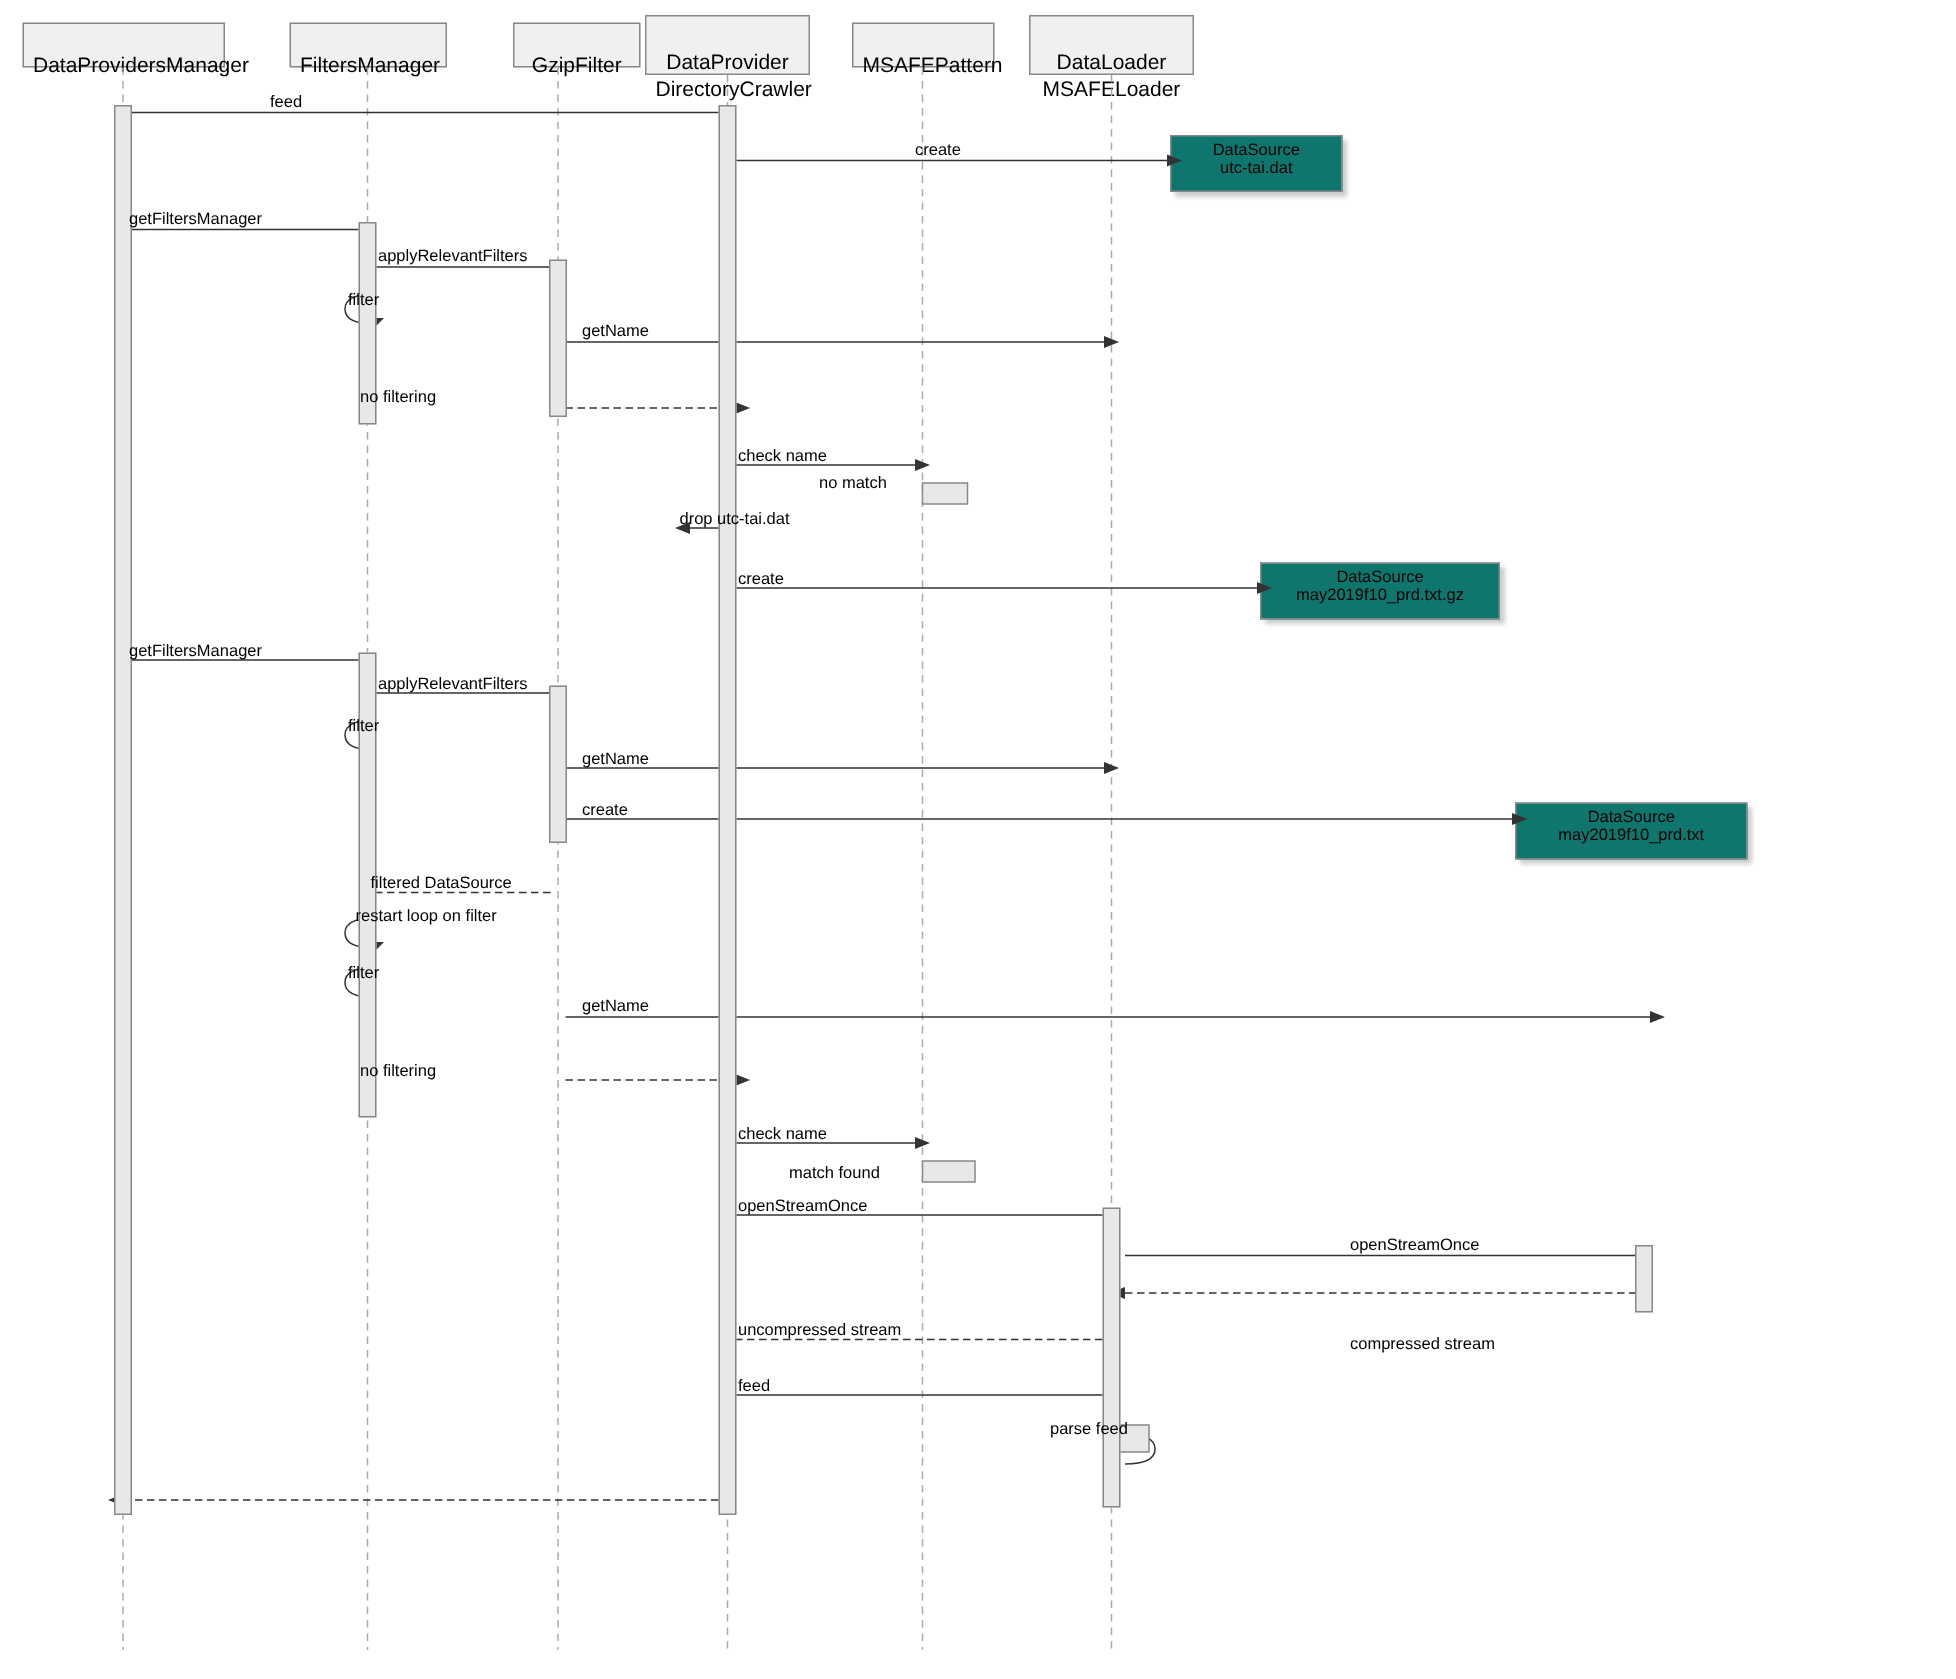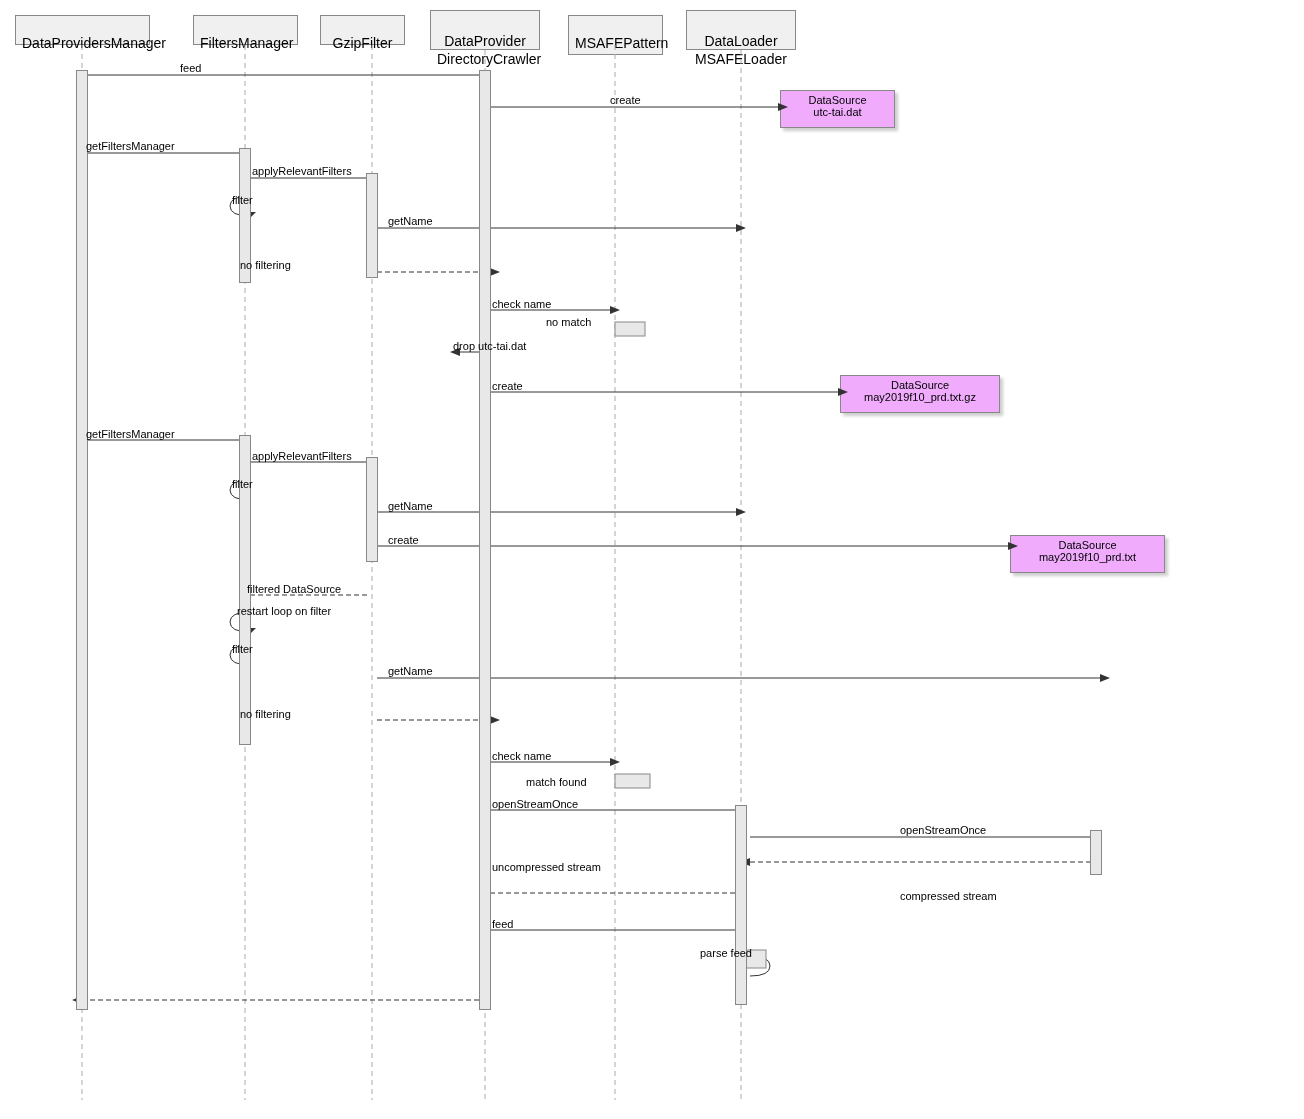--- a/index.html
+++ b/index.html
@@ -31,21 +31,21 @@
     }
     .arrow-label {
       position: absolute;
       font-size: 11px;
       white-space: nowrap;
       text-align: center;
     }
     .datasource-box {
       position: absolute;
       border: 1px solid #888;
-      background: #f0abfc;
+      background: #0f766e;
       padding: 3px 8px;
       text-align: center;
       font-size: 11px;
       box-shadow: 3px 3px 3px rgba(0,0,0,0.2);
     }
     svg.arrow-svg {
       position: absolute;
       overflow: visible;
       pointer-events: none;
     }
@@ -54,27 +54,27 @@
 <body>
 
 <div id="diagram">
 
   <div class="lifeline-box" style="left:15px; top:15px; width:135px; height:30px;">
     <span>DataProvidersManager</span>
   </div>
   <div class="lifeline-box" style="left:193px; top:15px; width:105px; height:30px;">
     <span>FiltersManager</span>
   </div>
-  <div class="lifeline-box" style="left:320px; top:15px; width:85px; height:30px;">
+  <div class="lifeline-box" style="left:342px; top:15px; width:85px; height:30px;">
     <span>GzipFilter</span>
   </div>
   <div class="lifeline-box" style="left:430px; top:10px; width:110px; height:40px; line-height:1.3;">
     <span>DataProvider<br>DirectoryCrawler</span>
   </div>
-  <div class="lifeline-box" style="left:568px; top:15px; width:95px; height:40px;">
+  <div class="lifeline-box" style="left:568px; top:15px; width:95px; height:30px;">
     <span>MSAFEPattern</span>
   </div>
   <div class="lifeline-box" style="left:686px; top:10px; width:110px; height:40px; line-height:1.3;text-align:center;">
     <span>DataLoader<br>MSAFELoader</span>
   </div>
 
   <div class="datasource-box" style="left:780px; top:90px; width:115px; height:38px;">
     <span>DataSource<br>utc-tai.dat</span>
   </div>
   <div class="datasource-box" style="left:840px; top:375px; width:160px; height:38px;">
@@ -219,17 +219,17 @@
   <div class="arrow-label" style="left:247px;top:583px;">filtered DataSource</div>
   <div class="arrow-label" style="left:237px;top:605px;">restart loop on filter</div>
   <div class="arrow-label" style="left:232px;top:643px;">filter</div>
   <div class="arrow-label" style="left:388px;top:665px;">getName</div>
   <div class="arrow-label" style="left:240px;top:708px;">no filtering</div>
   <div class="arrow-label" style="left:492px;top:750px;">check name</div>
   <div class="arrow-label" style="left:526px;top:776px;">match found</div>
   <div class="arrow-label" style="left:492px;top:798px;">openStreamOnce</div>
   <div class="arrow-label" style="left:900px;top:824px;">openStreamOnce</div>
   <div class="arrow-label" style="left:900px;top:850px;margin-top:40px;">compressed stream</div>
-  <div class="arrow-label" style="left:492px;top:861px;">uncompressed stream</div>
+  <div class="arrow-label" style="left:492px;top:881px;">uncompressed stream</div>
   <div class="arrow-label" style="left:492px;top:918px;">feed</div>
   <div class="arrow-label" style="left:700px;top:947px;">parse feed</div>
 
 </div>
 
 </body></html>

